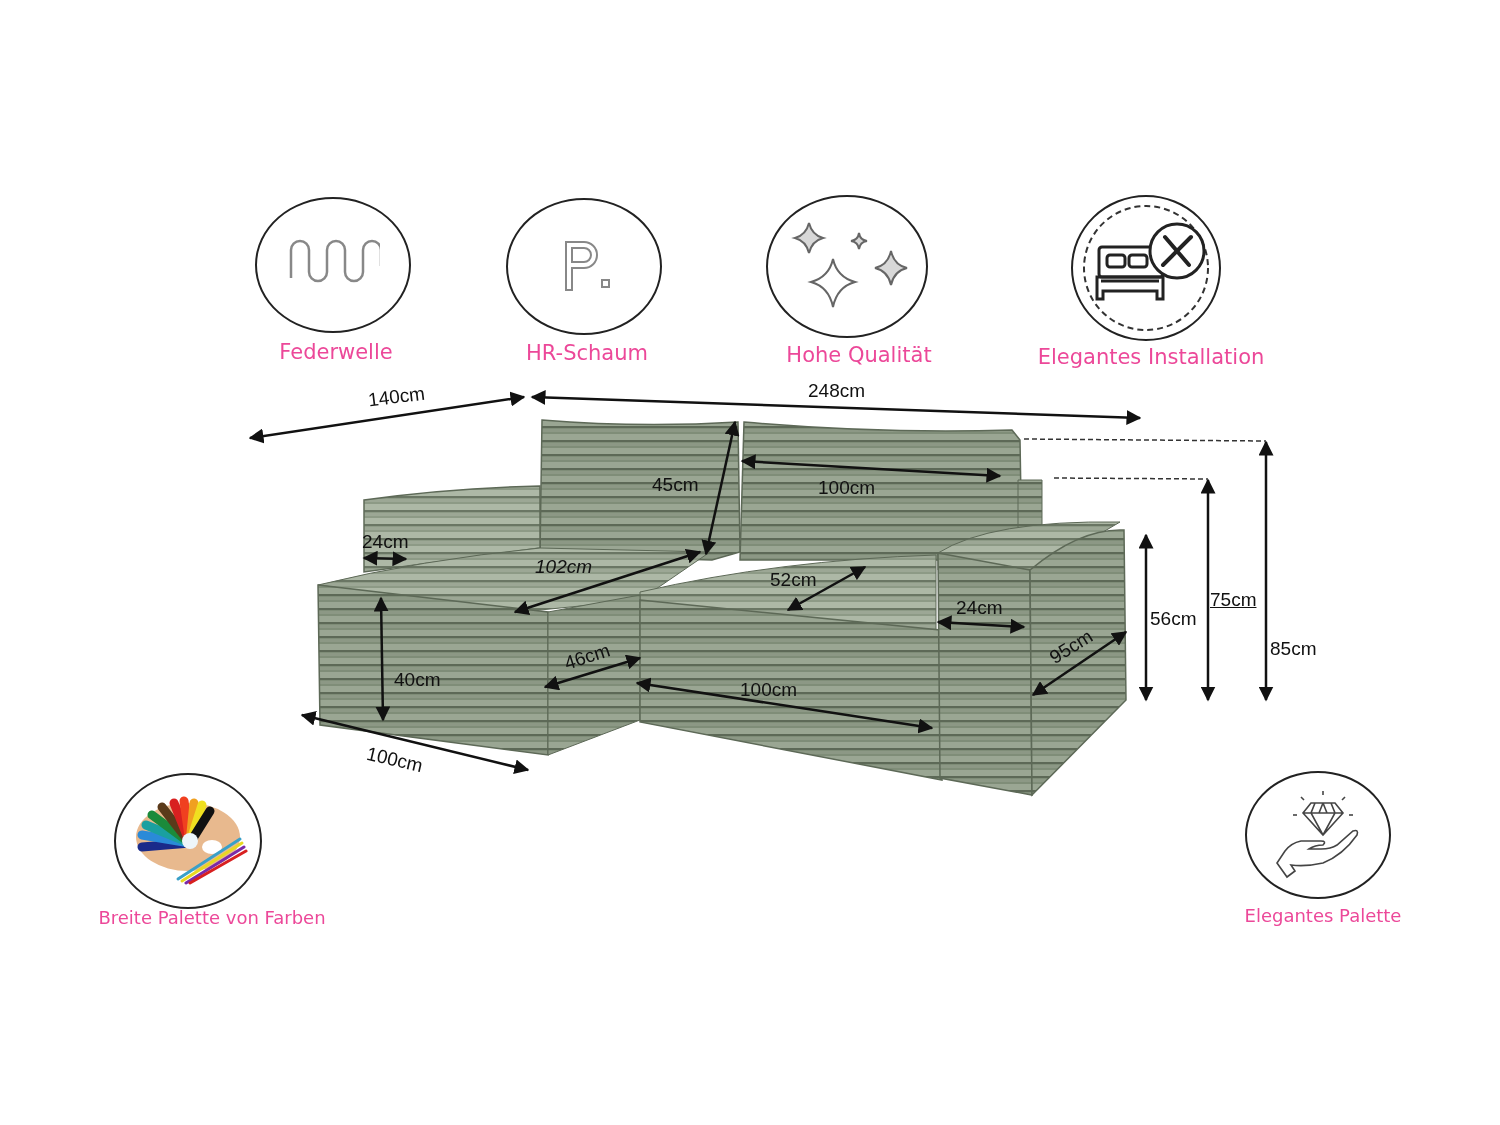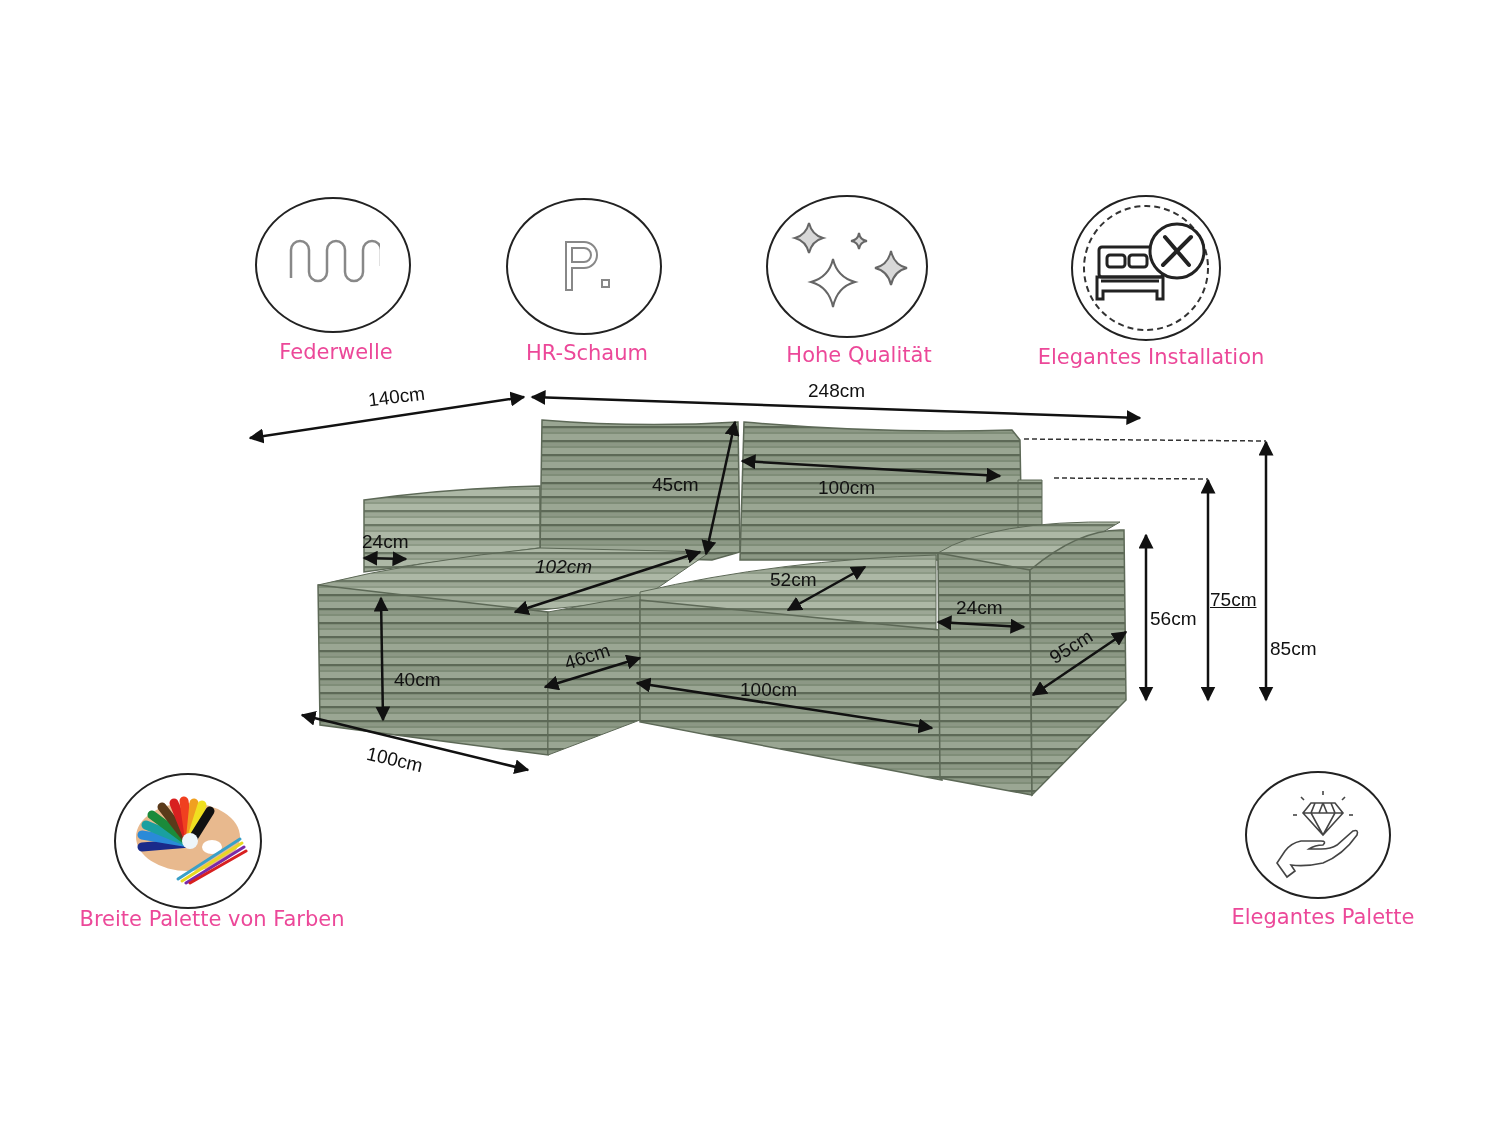--- a/index.html
+++ b/index.html
@@ -1,20 +1,20 @@
 <!DOCTYPE html>
 <html><head>
 <meta charset="utf-8">
 <style>
   html,body{margin:0;padding:0;background:#ffffff;}
   body{width:1500px;height:1125px;position:relative;overflow:hidden;font-family:"DejaVu Sans","Liberation Sans",sans-serif;color:#111;}
   .feature{position:absolute;text-align:center;}
   .feature .circle{position:absolute;border:2px solid #222;border-radius:50%;background:#fff;box-sizing:border-box;}
   .feature .label{position:absolute;white-space:nowrap;font-size:21px;color:#ec4899;transform:translateX(-50%);}
-  .feature .label.small{font-size:21px;}
+  .feature .label.small{font-size:18px;}
   svg.sofa{position:absolute;left:0;top:0;}
   .dim{position:absolute;font-family:"Liberation Sans","DejaVu Sans",sans-serif;font-size:19px;color:#111;white-space:nowrap;}
 </style>
 </head>
 <body>
 
 <div class="feature">
   <div class="circle" style="left:255px;top:197px;width:156px;height:136px;"></div>
   <svg style="position:absolute;left:288px;top:238px;" width="92" height="50" viewBox="0 0 92 50">
     <path d="M3 40 V12 a9 9 0 0 1 18 0 V34 a9 9 0 0 0 18 0 V12 a9 9 0 0 1 18 0 V34 a9 9 0 0 0 18 0 V12 a9 9 0 0 1 18 0 V28" fill="none" stroke="#888" stroke-width="2.5"></path>

